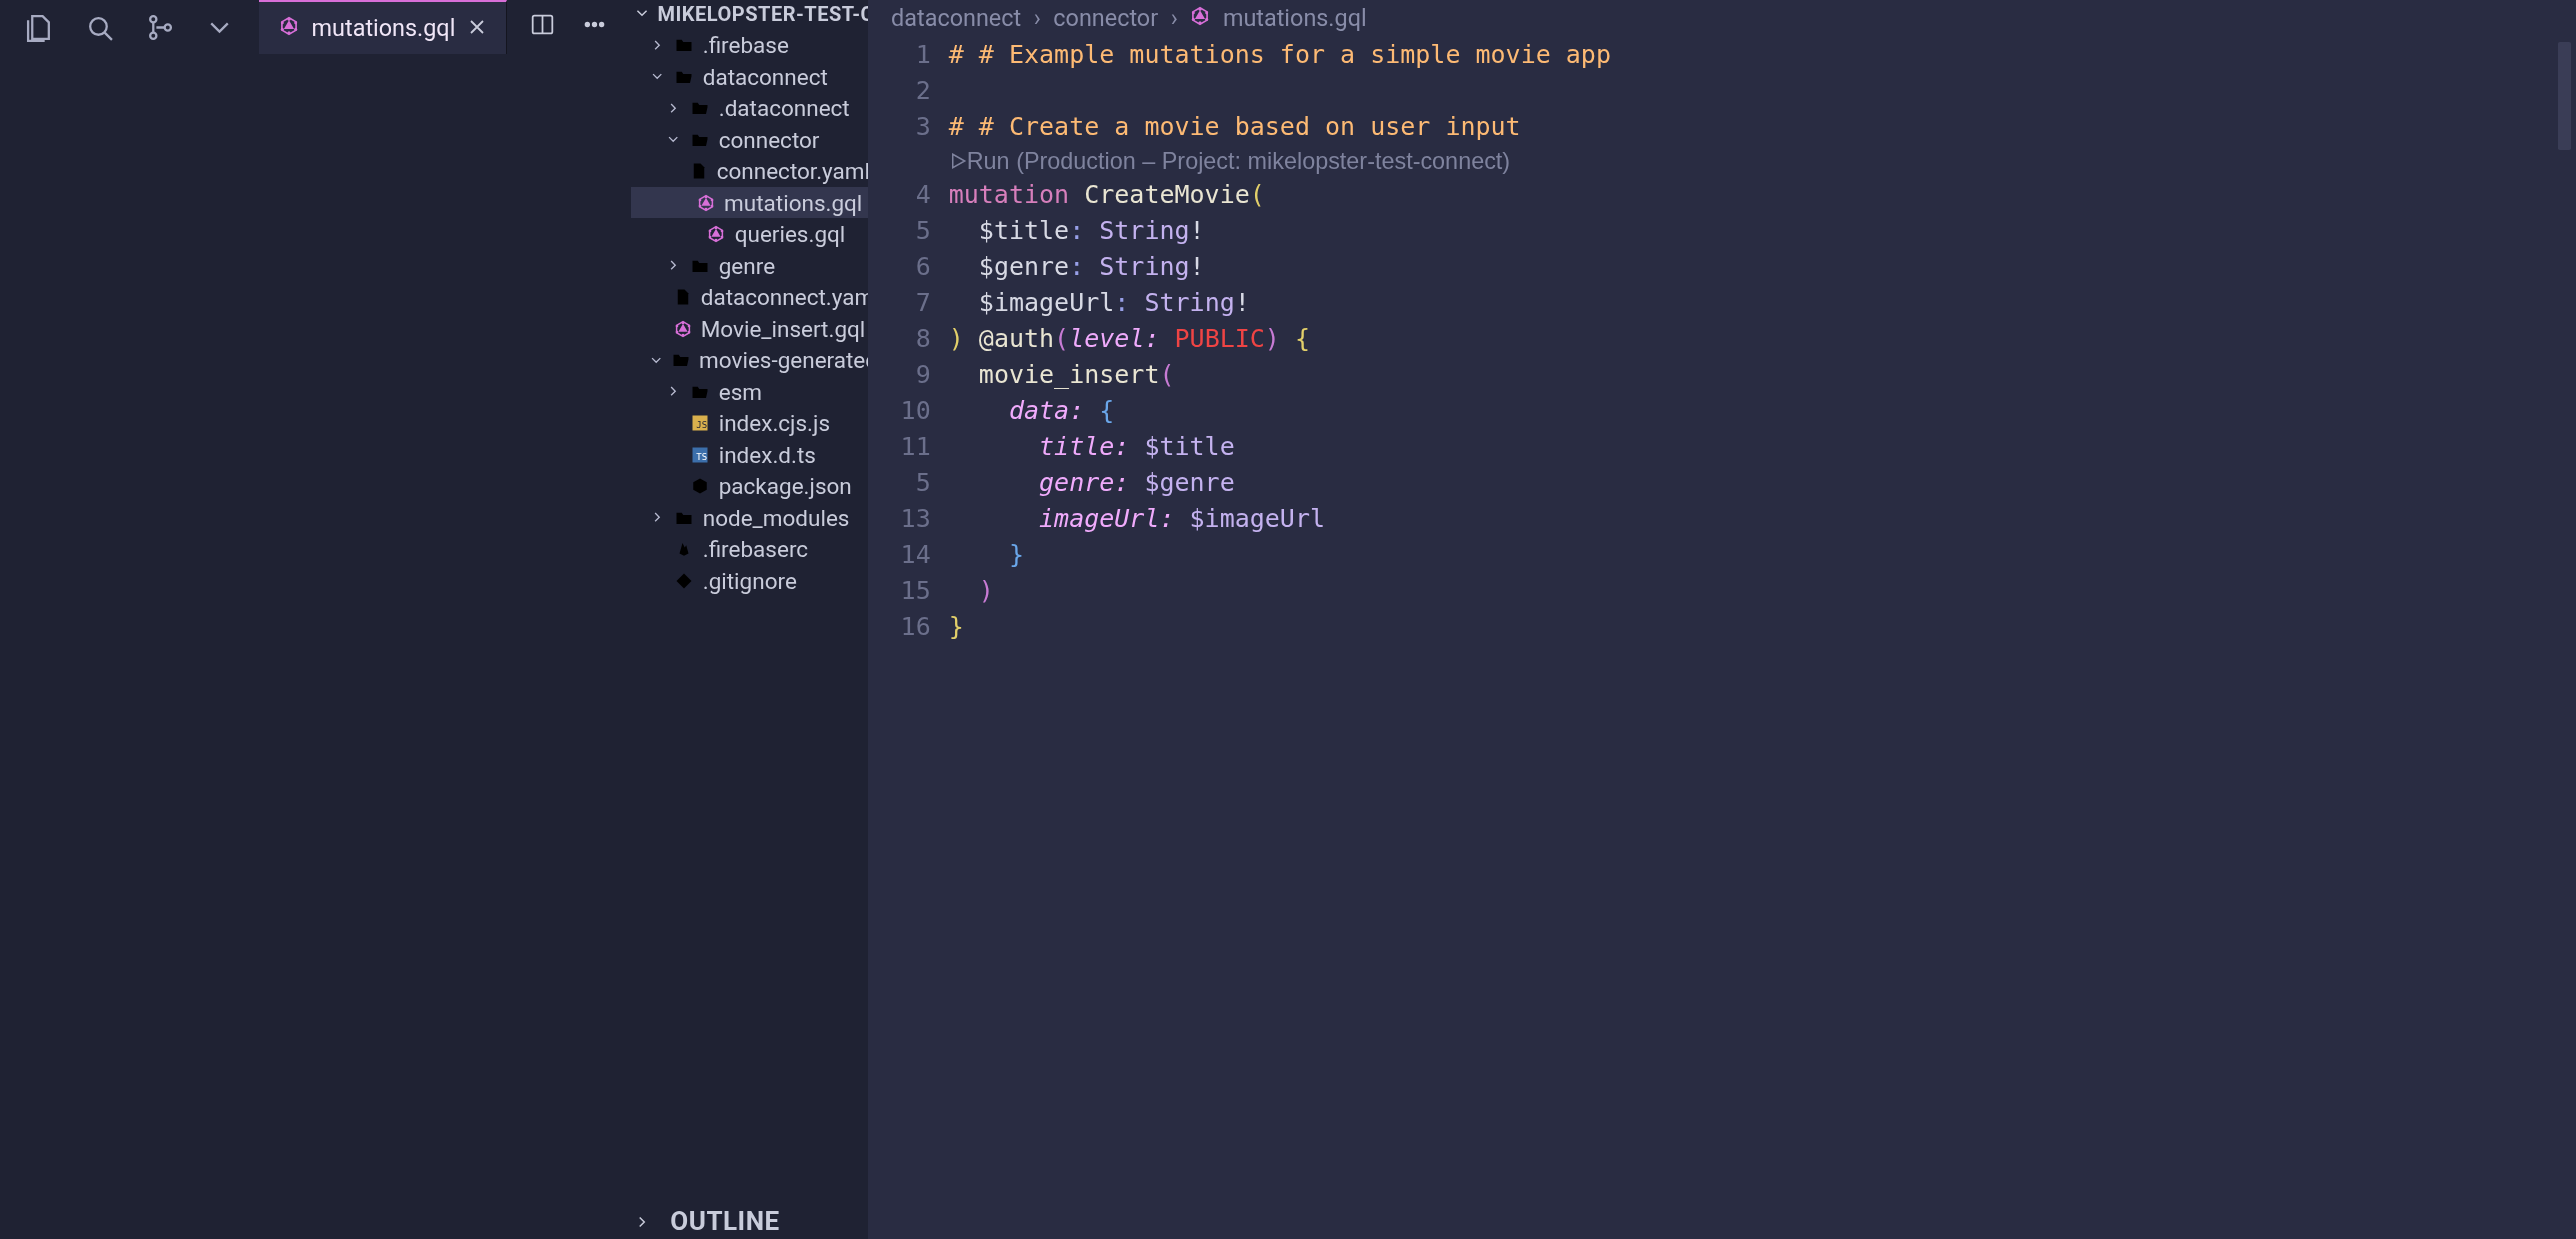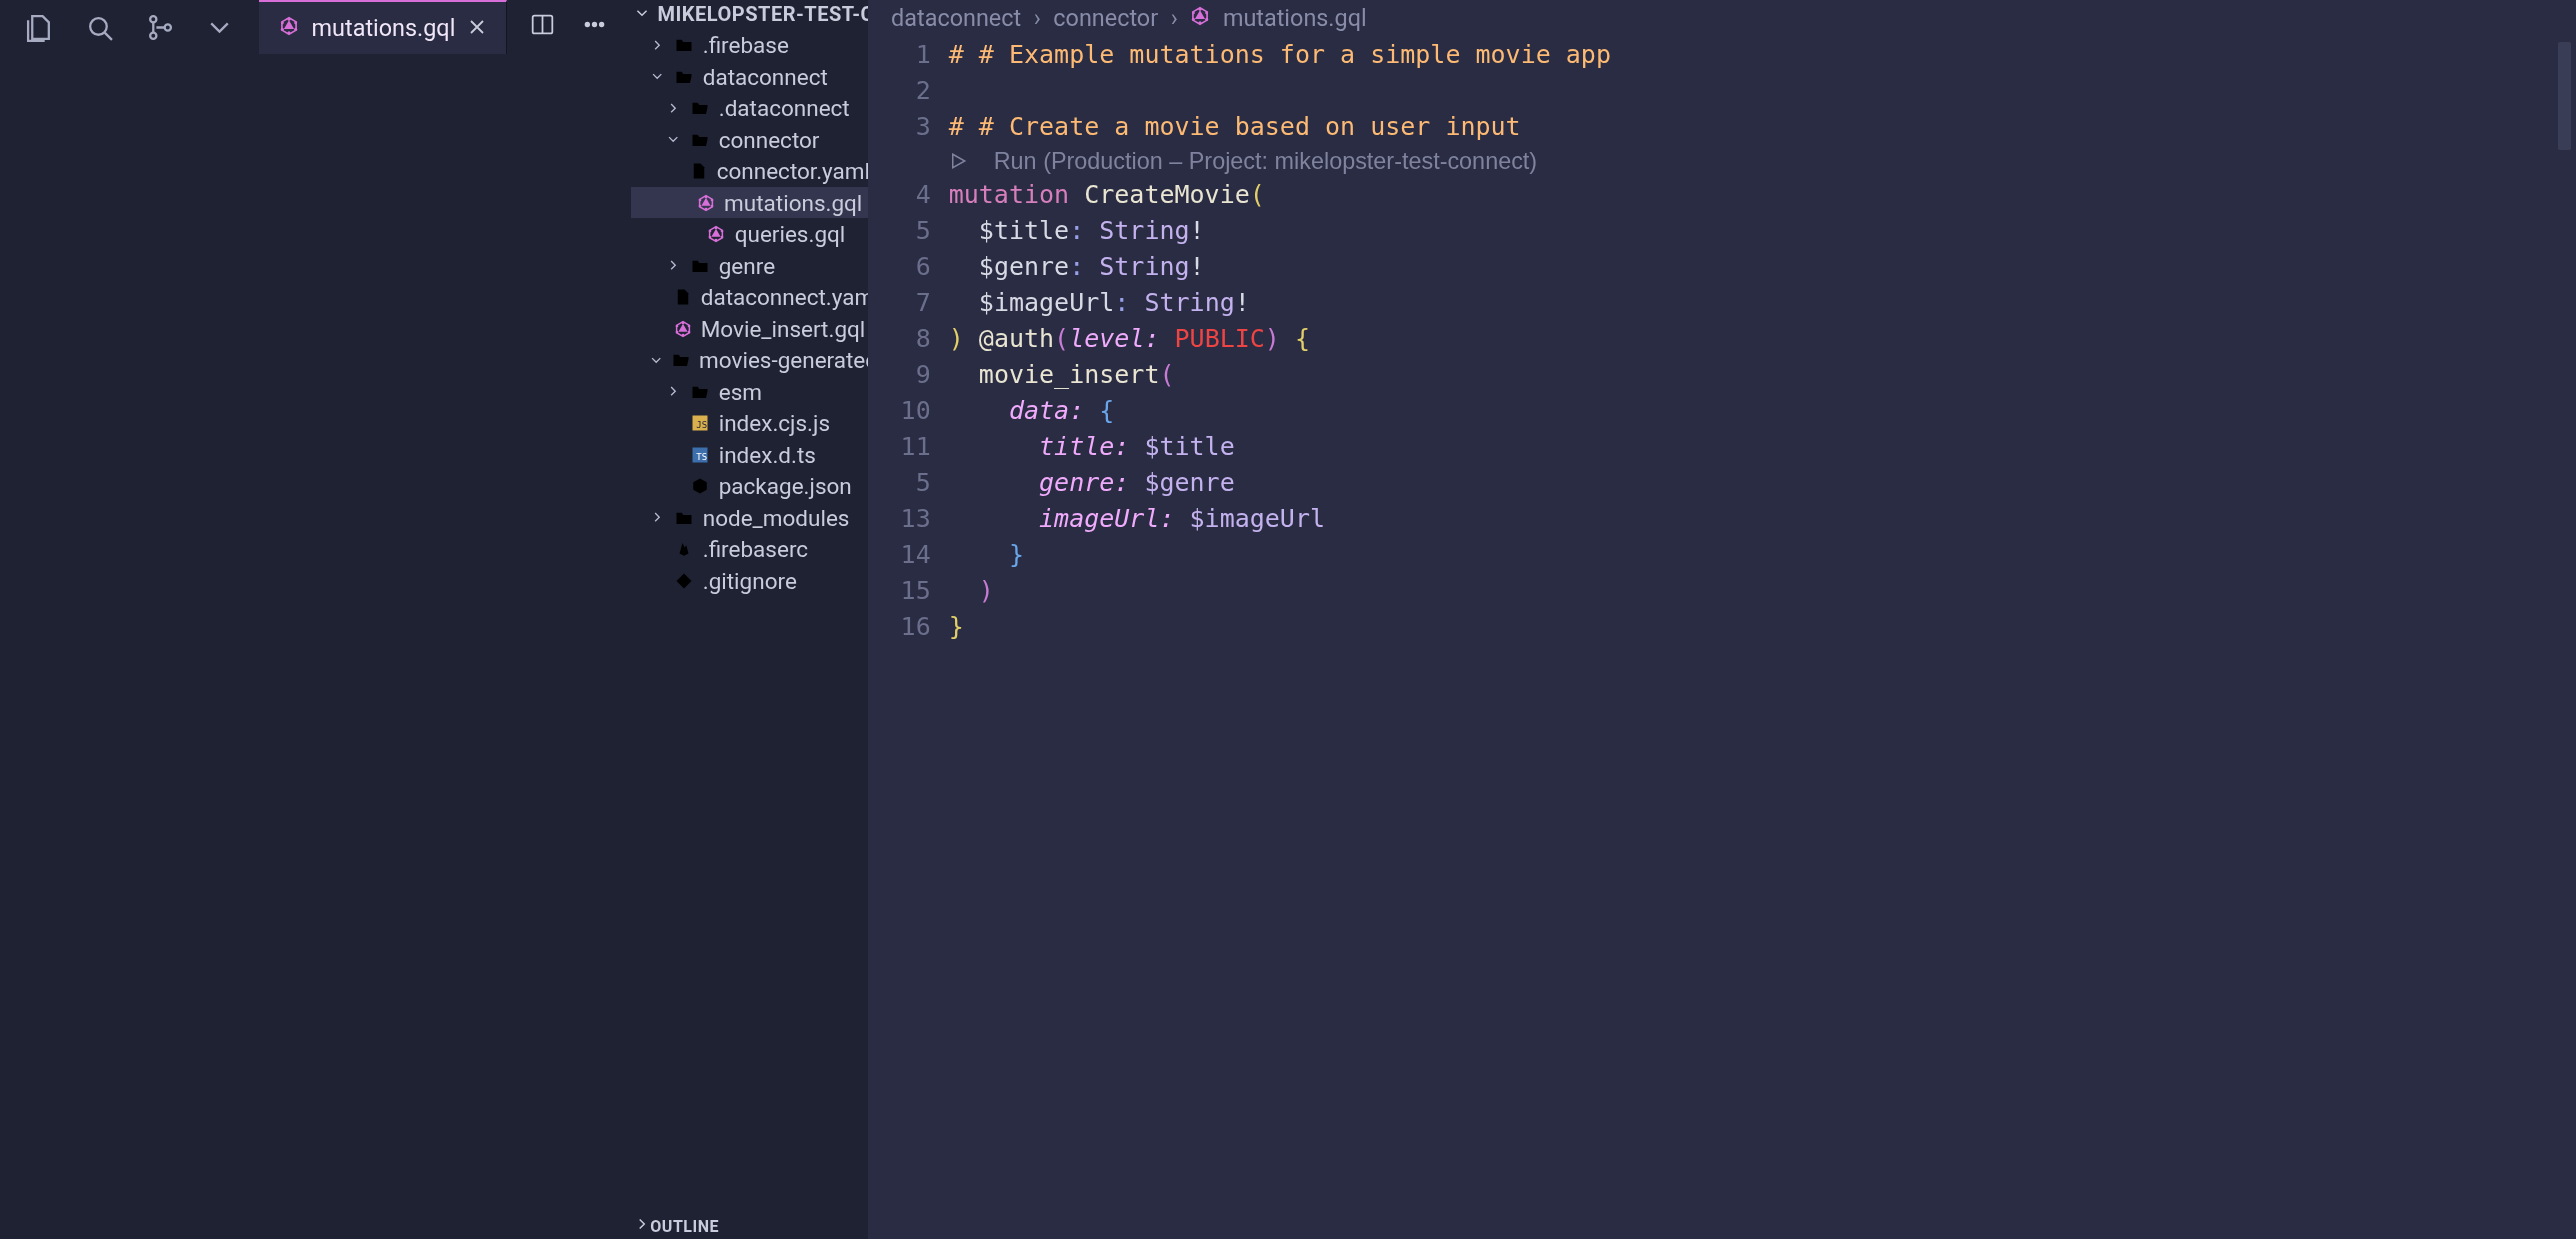--- a/index.html
+++ b/index.html
@@ -37,38 +37,38 @@
   .tree { flex:1; overflow:hidden;text-align:right; }
   .row  { display:flex; align-items:center; gap:9px; height:31.5px; padding-right:5.4px;
           white-space:nowrap; overflow:hidden; cursor:pointer; }
   .row.sel { background:#33364e; }
   .row .chev { width:16px; display:flex; justify-content:center; }
   .row .chev svg { width:14.4px; height:14.4px; stroke:#b7bad0; stroke-width:2.6; fill:none;}
   .row .ico  { width:20px; display:flex; justify-content:center; align-items:center; }
   .row .ico svg { width:18px; height:18px; }
   .row .txt { font-size:22.5px; }
   .ind0{padding-left:18px}.ind1{padding-left:34px}.ind2{padding-left:50px}
-  .outline { display:flex; align-items:center; gap:0; padding:2.7px 3.6px 2.7px 3.6px;
-             font-weight:700; font-size:16px; letter-spacing:0.5px;}
+  .outline { display:flex; align-items:center; gap:20px; padding:2.7px 3.6px 2.7px 3.6px;
+             font-weight:700; font-size:26px; letter-spacing:0.5px;}
   .outline .chev svg{ width:16px; height:16px; stroke:#c9ccdb; stroke-width:2.6; fill:none;}
 
   
   .editor { flex:1; display:flex; flex-direction:column; background:#292c42; min-width:0; }
   .crumbs { display:flex; align-items:center; gap:12.6px; padding:3.6px 0 3.6px 23.4px;
             color:#888ca8; font-size:23.4px; }
   .crumbs .sep { color:#888ca8; }
   .crumbs .gql-icon svg { width:20px; height:20px; }
   .code-wrap { flex:1; display:flex; position:relative; min-height:0; }
   .gutter { flex:0 0 81px; text-align:right; color:#6b6f8b; padding-right:18px;
             font-family:"SF Mono",Menlo,Consolas,monospace; font-size:25px; line-height:36px; padding-top:1.8px;}
   .gutter div{height:36px;}
   .code  { flex:1; font-family:"SF Mono",Menlo,Consolas,monospace; font-size:25px;
            line-height:36px; white-space:pre; color:#d7d9e4; padding-top:1.8px;}
   .code .line { height:36px; }
-  .codelens { height:32px; display:flex; align-items:center; gap:27px; color:#7f839e;
+  .codelens { height:32px; display:flex; align-items:center; gap:0; color:#7f839e;
               font-size:23.4px; font-family:-apple-system,sans-serif; }
   .codelens svg{ width:18px; height:18px; stroke:#7f839e; fill:none; stroke-width:2;}
   .gutter .lens-sp{height:32px;}
 
   
   .c-cm{color:#fdba74}
   .c-kw{color:#d77fbc}
   .c-id{color:#e9e5d2}
   .c-vr{color:#d7d9e4}
   .c-ty{color:#c4b2ef}

